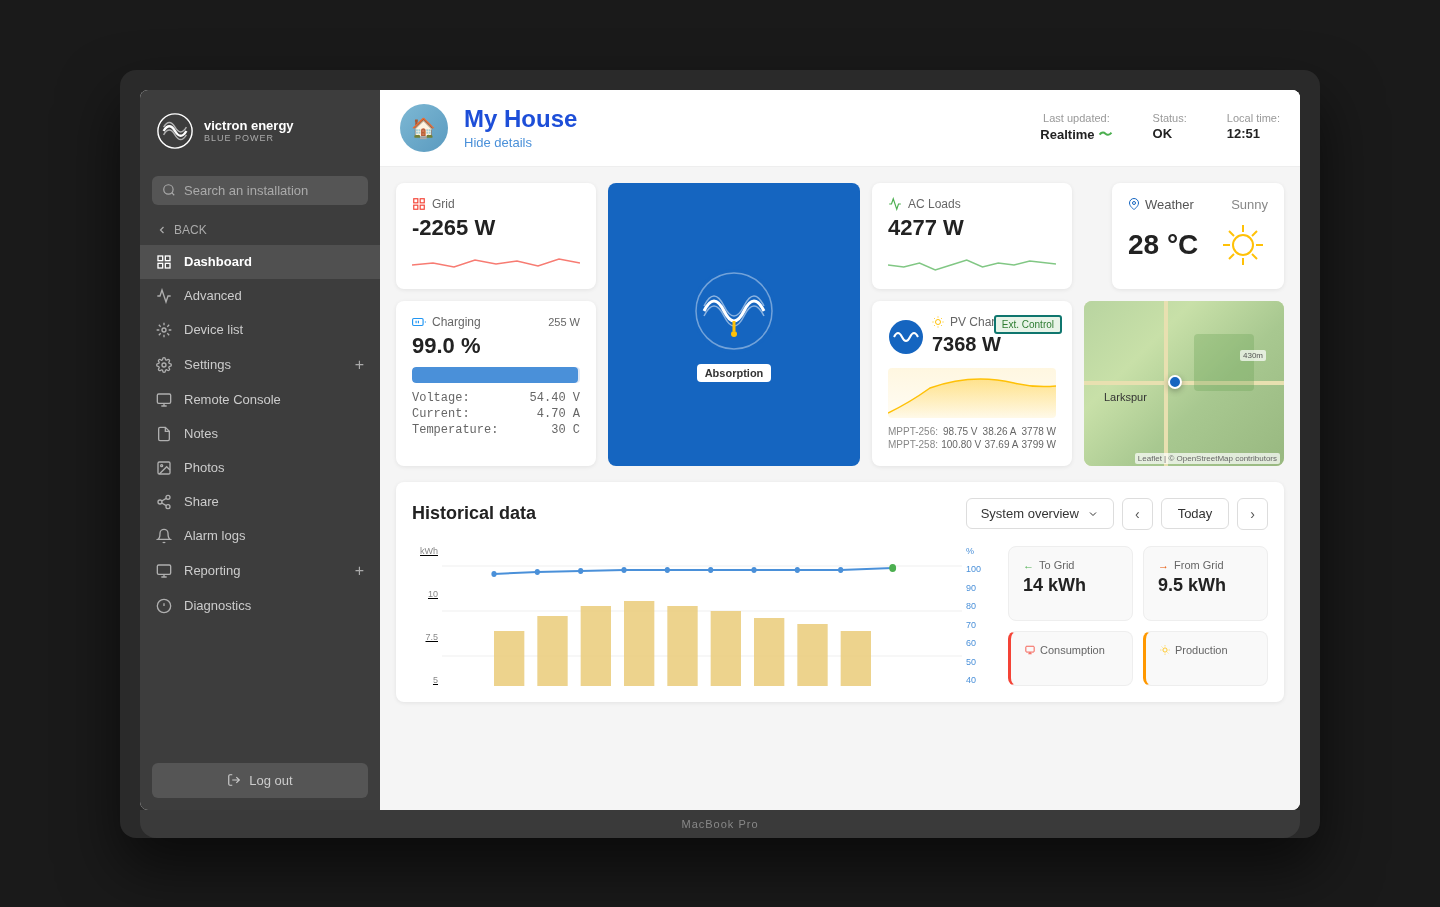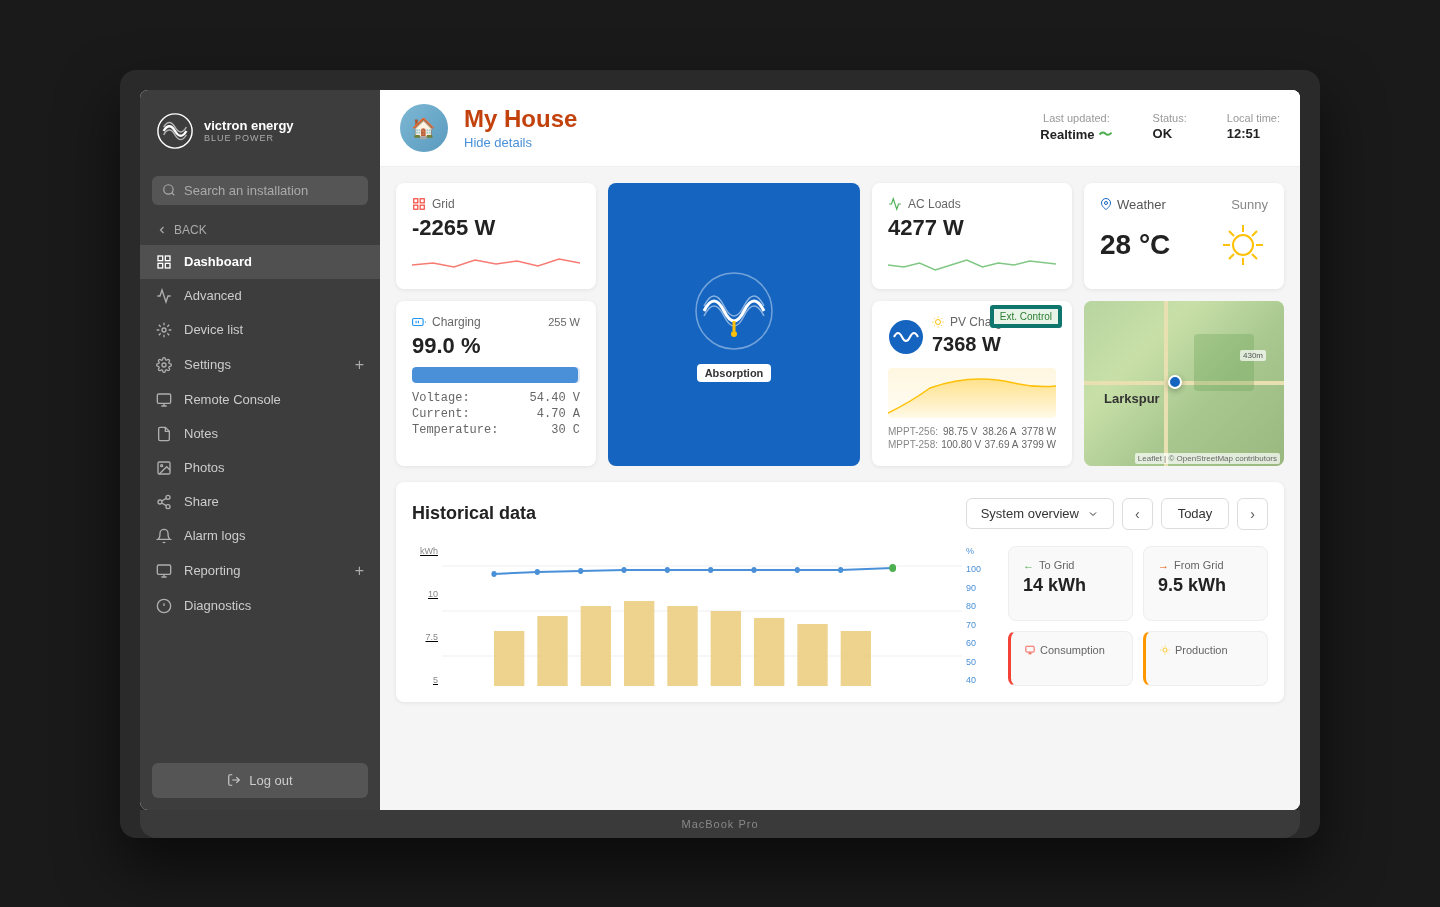--- a/index.html
+++ b/index.html
@@ -147,21 +147,21 @@
       flex-shrink: 0;
       display: flex;
       align-items: center;
       justify-content: center;
       font-size: 20px;
     }
     .house-info { flex: 1; }
     .house-title {
       font-size: 24px;
       font-weight: 700;
-      color: #c2410c;
+      color: #1d4ed8;
     }
     .house-link {
       color: #4a90d9;
       font-size: 13px;
       cursor: pointer;
       text-decoration: none;
     }
     .header-meta {
       display: flex;
       gap: 40px;
@@ -282,27 +282,27 @@
       border-radius: 4px;
       margin: 8px 0;
       position: relative;
       overflow: hidden;
     }
     .pv-mppt-info { font-size: 10px; color: #666; }
     .pv-mppt-row { display: flex; justify-content: space-between; margin-bottom: 2px; }
     .pv-mppt-label { color: #888; font-size: 10px; }
     .ext-control-badge {
       background: #e8f4e8;
-      border: 4px solid #0f766e;
+      border: 2px solid #0f766e;
       color: #2e7d32;
       font-size: 10px;
       padding: 2px 6px;
       border-radius: 3px;
       position: absolute;
-      top: 4px;
+      top: 14px;
       right: 10px;
     }
 
     
     .weather-card {
       background: #fff;
       border-radius: 8px;
       padding: 14px 16px;
       box-shadow: 0 1px 4px rgba(0,0,0,0.08);
       grid-column: 4;
@@ -359,23 +359,23 @@
       border-radius: 50%;
       border: 2px solid #fff;
       z-index: 2;
       position: absolute;
       top: 45%;
       left: 42%;
       box-shadow: 0 2px 6px rgba(0,0,0,0.3);
     }
     .map-label-town {
       position: absolute;
-      font-size: 13px;
+      font-size: 11px;
       color: #333;
-      font-weight: 700;
+      font-weight: 400;
       top: 55%;
       left: 10%;
     }
     .map-attribution {
       position: absolute;
       bottom: 2px;
       right: 4px;
       font-size: 8px;
       color: #666;
       background: rgba(255,255,255,0.7);
@@ -783,21 +783,21 @@
               </div>
               <div class="pv-mppt-row">
                 <span class="pv-mppt-label">MPPT-258:</span>
                 <span>100.80 V</span>
                 <span>37.69 A</span>
                 <span>3799 W</span>
               </div>
             </div>
           </div>
 
-          <div class="weather-card" style="grid-column:4;grid-row:1;">
+          <div class="weather-card" style="grid-column:4;grid-row:1;margin-left:28px;">
             <div class="weather-header">
               <div class="weather-title">
                 <svg width="12" height="12" viewBox="0 0 24 24" fill="none" stroke="#1565C0" stroke-width="2">
                     <path d="M21 10c0 7-9 13-9 13s-9-6-9-13a9 9 0 0 1 18 0z"></path>
                     <circle cx="12" cy="10" r="3"></circle>
                   </svg>
                 <span>Weather</span>
               </div>
               <span class="weather-condition">Sunny</span>
             </div>

